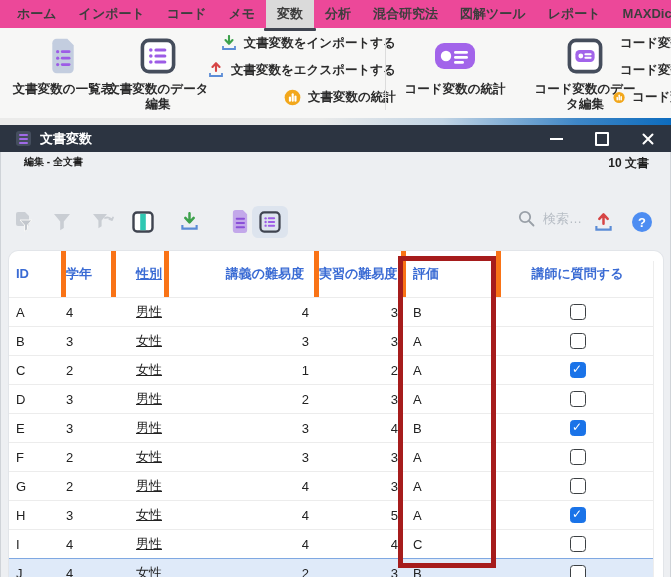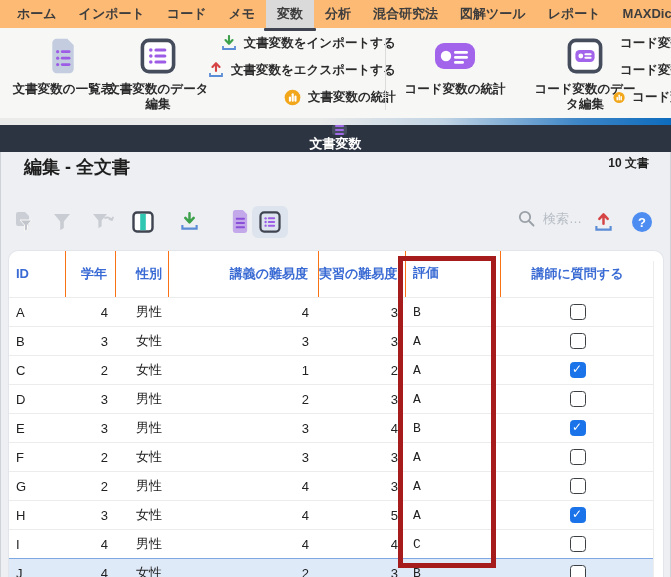--- a/index.html
+++ b/index.html
@@ -4,21 +4,21 @@
 <style>
   html,body{margin:0;padding:0;}
   body{
     width:671px;height:577px;overflow:hidden;position:relative;
     font-family:"Liberation Sans","DejaVu Sans",sans-serif;
     background:#edeff2;-webkit-font-smoothing:antialiased;
   }
   
   .menubar{
     position:absolute;left:0;top:0;width:671px;height:28px;
-    background:#fdba74;display:flex;align-items:center;padding-left:6px;box-sizing:border-box;
+    background:#ec4899;display:flex;align-items:center;padding-left:6px;box-sizing:border-box;
   }
   .menu-item{
     font-size:13px;color:#3e3e3e;font-weight:600;padding:0 11px;height:28px;line-height:28px;
     position:relative;white-space:nowrap;cursor:default;
   }
   .menu-item.active{background:#dadada;}
   .menu-item.active::after{
     content:"";position:absolute;left:-2px;right:-2px;bottom:-3px;height:3px;
     background:#3f4450;border-radius:1px;z-index:6;
   }
@@ -35,65 +35,65 @@
   .small-item .slabel{font-size:12.5px;font-weight:600;color:#2b2b2b;}
   .rdivider{position:absolute;top:10px;width:1px;height:72px;background:#dcdcdc;}
   
   .strip{
     position:absolute;left:0;top:118px;width:671px;height:7px;
     background:linear-gradient(to right,#ebebea 0%,#e9eaea 48%,#c2d4e4 66%,#3e86c6 86%,#0d6cbe 100%);
   }
   
   .titlebar{
     position:absolute;left:0;top:125px;width:671px;height:27px;background:#2c3441;
-    display:flex;align-items:center;flex-direction:column;
+    display:flex;align-items:center;
   }
   .title-icon{width:15px;height:15px;border-radius:3px;background:#454e5e;margin:0 9px 0 16px;
     display:flex;flex-direction:column;justify-content:center;gap:2px;align-items:center;}
   .title-icon i{display:block;width:9px;height:2px;background:#a06ae8;border-radius:1px;}
   .title-text{color:#fff;font-size:13px;font-weight:700;}
   .winbtns{margin-left:auto;display:flex;align-items:center;gap:0;}
   .winbtn{width:46px;height:27px;display:flex;align-items:center;justify-content:center;}
   .wb-min{width:13px;height:2px;background:#fff;}
   .wb-max{width:10px;height:10px;border:2px solid #fff;border-radius:1px;}
   .dialog-body{position:absolute;left:0;top:152px;width:671px;height:425px;background:#edeff2;
     border-left:1px solid #cfd3d8;border-right:1px solid #cfd3d8;box-sizing:border-box;}
   .inforow{position:absolute;left:0;top:155px;width:671px;height:20px;}
-  .info-left{position:absolute;left:24px;top:0;font-size:18px;font-weight:700;color:#1f1f1f;}
+  .info-left{position:absolute;left:24px;top:0;font-size:10px;font-weight:700;color:#1f1f1f;}
   .info-right{position:absolute;right:22px;top:0;font-size:12px;font-weight:700;color:#1f1f1f;}
   
   .tb{position:absolute;}
   .tb-selected{position:absolute;left:252px;top:206px;width:36px;height:32px;background:#dde4ee;border-radius:6px;
     display:flex;align-items:center;justify-content:center;}
   .search-wrap{position:absolute;left:518px;top:210px;display:flex;align-items:flex-end;gap:6px;}
   .search-input{border:none;outline:none;background:transparent;font-size:13px;width:48px;color:#444;
     font-family:"Liberation Sans","DejaVu Sans",sans-serif;}
   .search-input::placeholder{color:#b6bcc4;}
   .help-btn{position:absolute;left:632px;top:212px;width:20px;height:20px;border-radius:50%;background:#4d8df2;
     color:#fff;font-size:13px;font-weight:700;display:flex;align-items:center;justify-content:center;}
   
   .card{
     position:absolute;left:8px;top:250px;width:656px;height:327px;background:#fff;
     border:1px solid #e2e5e9;border-bottom:none;border-radius:10px 10px 0 0;box-sizing:border-box;overflow:hidden;
   }
   .scroll-track{position:absolute;right:0;top:10px;bottom:0;width:9px;background:#fff;border-left:1px solid #ededed;}
   .grid{display:grid;grid-template-columns:57px 50px 53px 150px 87px 95px 153px;}
   .hrow{height:46px;align-items:center;}
   .hcell{font-size:13px;font-weight:600;color:#3a6bd4;line-height:46px;height:46px;box-sizing:border-box;
-    border-right:1px solid #f97316;white-space:nowrap;overflow:hidden;}
+    border-right:5px solid #f97316;white-space:nowrap;overflow:hidden;}
   .hcell:last-child{border-right:none;}
   .trow{height:28px;align-items:center;border-top:1px solid #ececec;}
   .trow.selected{background:#dfeaf9;border-top:1px solid #7fa8e2;}
   .cell{font-size:13px;color:#222;white-space:nowrap;}
   .col0{padding-left:7px;}
-  .col1{text-align:right;padding-right:8px;}
-  .col2{padding-left:20px;}
+  .col1{text-align:left;padding-right:8px;}
+  .col2{padding-left:20px;text-decoration:underline;}
   .col3{text-align:right;padding-right:10px;}
   .col4{text-align:right;padding-right:8px;}
-  .col5{padding-left:7px;font-family:Liberation Mono, monospace;}
+  .col5{padding-left:7px;}
   .col6{text-align:center;}
   .checkbox{display:inline-block;width:14px;height:14px;border:1.6px solid #3c4043;border-radius:3.5px;background:#fff;
     vertical-align:middle;position:relative;}
   .checkbox.checked{border-color:#1a73e8;background:#1a73e8;}
   .checkbox.checked::after{content:"✓";position:absolute;left:1.5px;top:-1px;color:#fff;font-size:12px;font-weight:700;}
   
   .annotation{position:absolute;left:398px;top:256px;width:98px;height:312px;border:5px solid #a61c1c;
     box-sizing:border-box;z-index:50;pointer-events:none;}
   svg{display:block;}
 </style>

